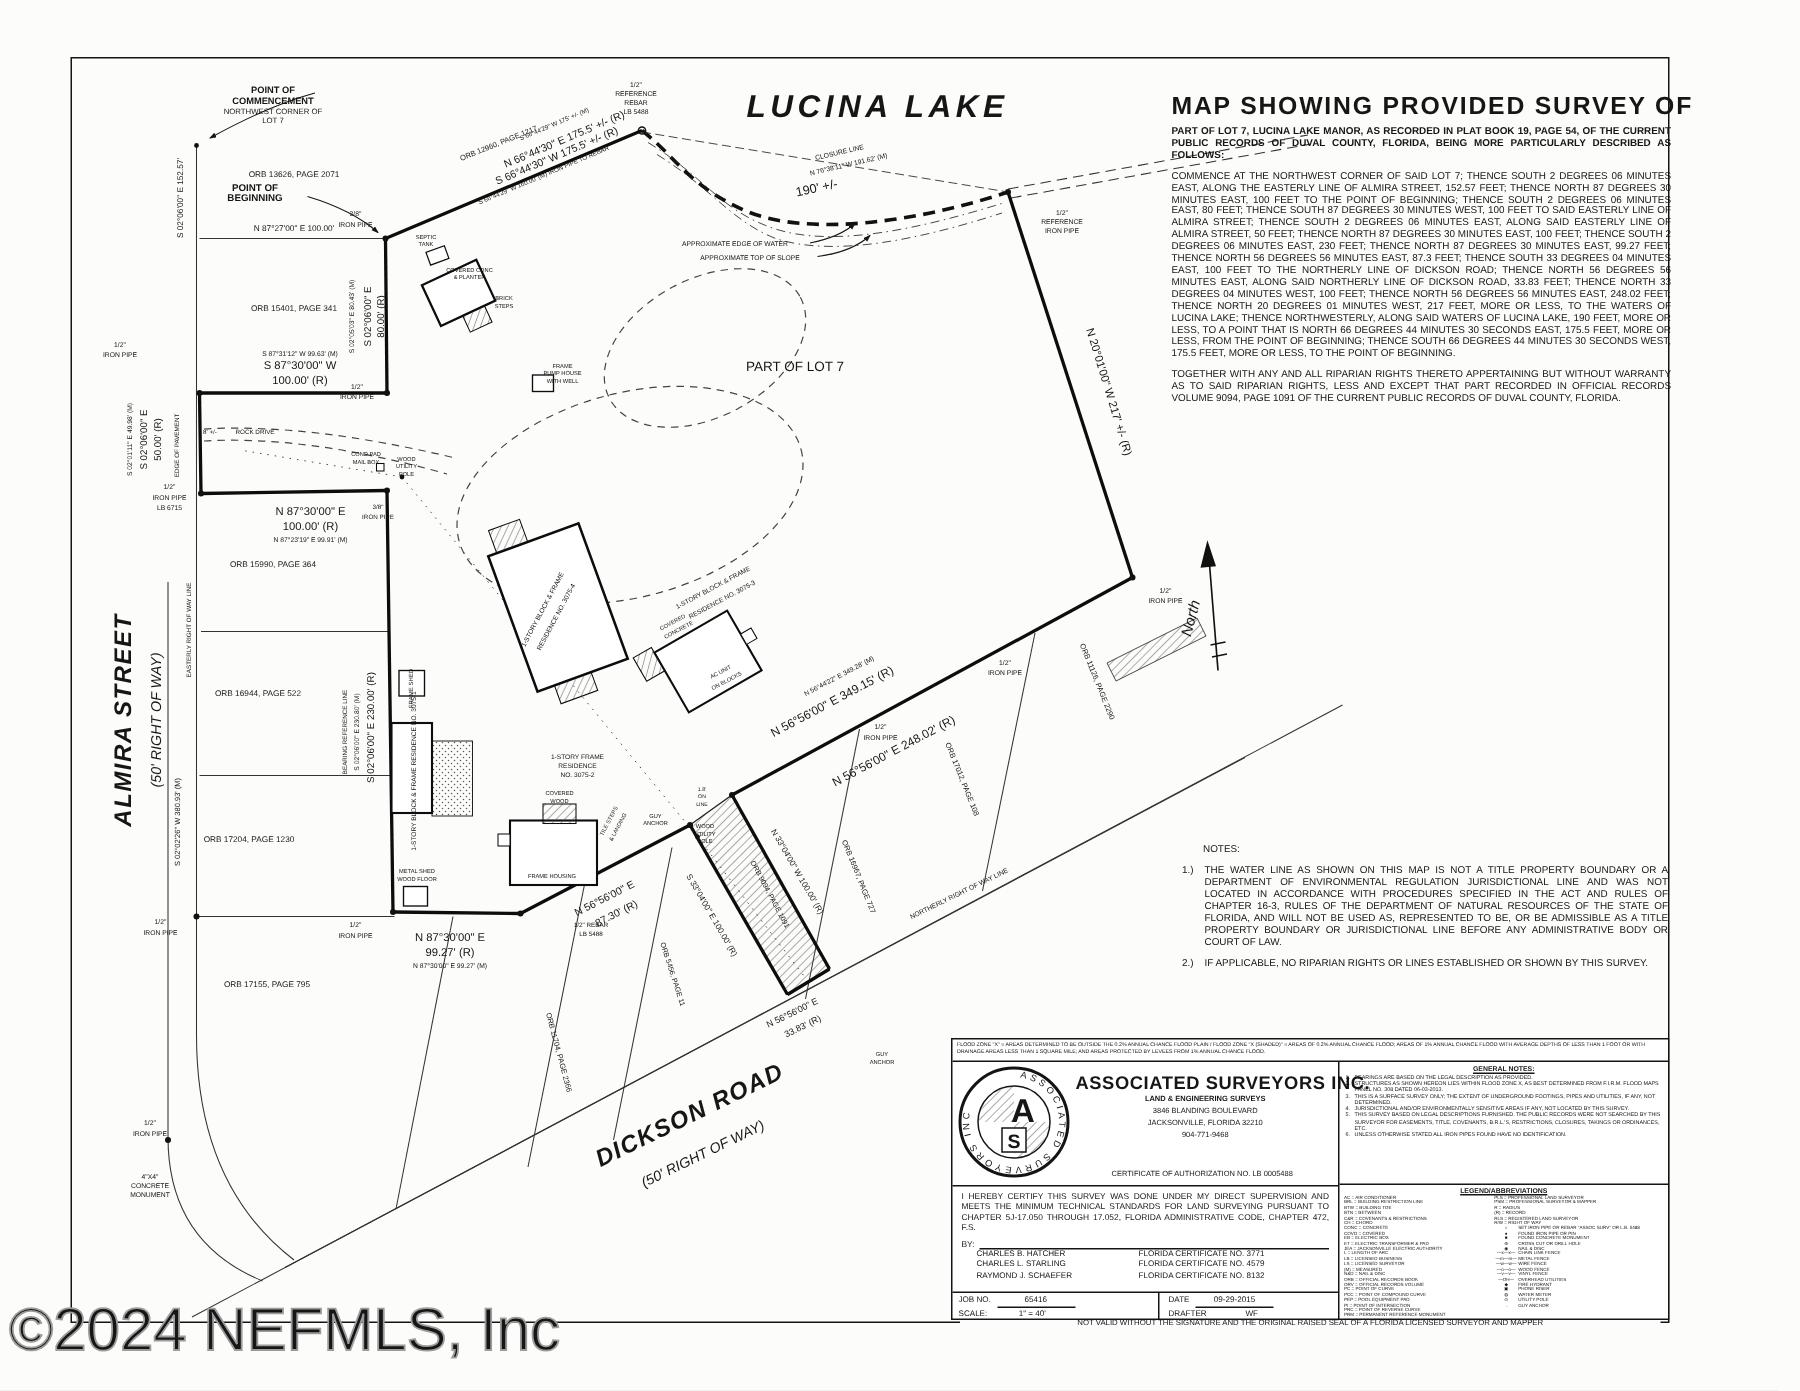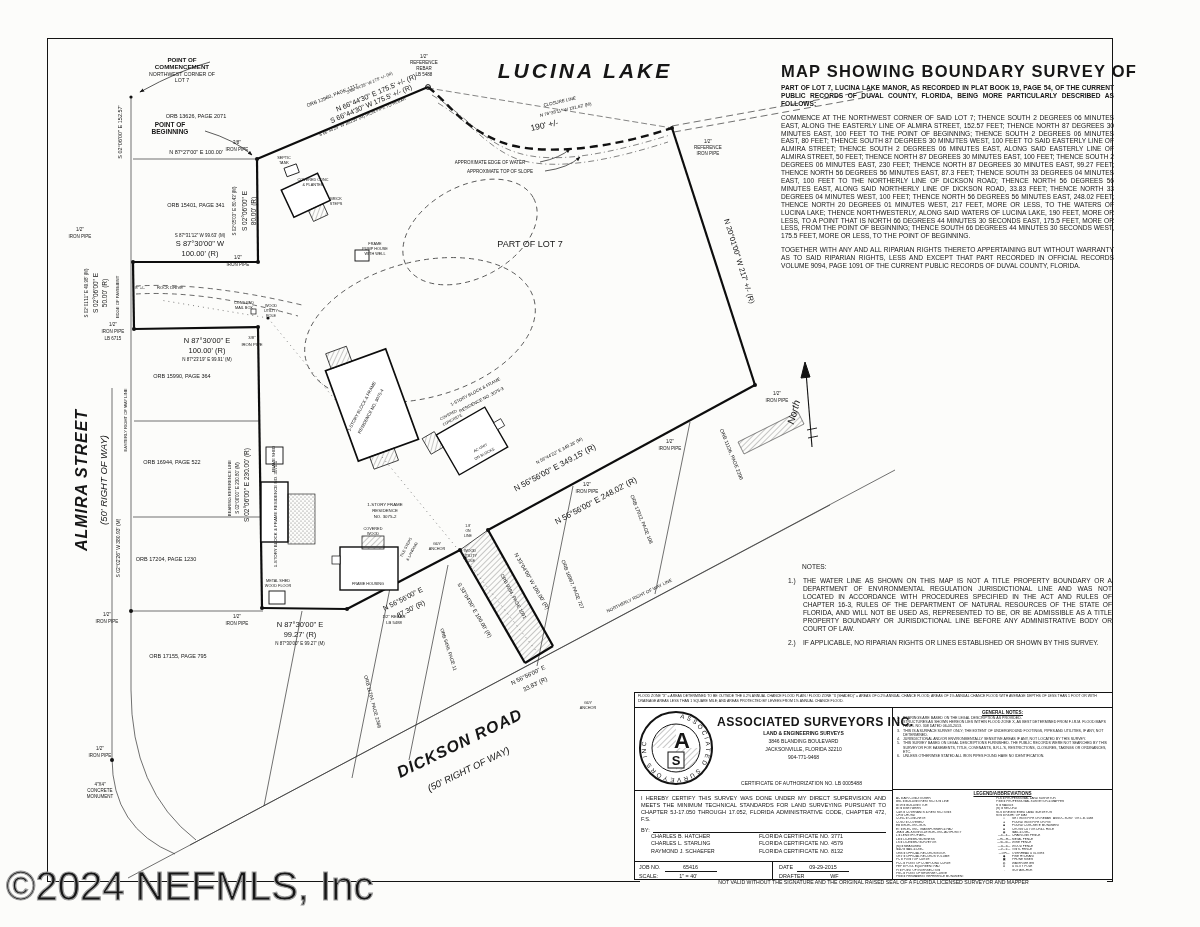--- a/index.html
+++ b/index.html
@@ -355,21 +355,21 @@
       <text x="588" y="709" font-size="3.8">ANCHOR</text>
       <text x="468" y="527" font-size="3.5">1.8'</text>
       <text x="468" y="532" font-size="3.5">ON</text>
       <text x="468" y="537" font-size="3.5">LINE</text>
     </g>
 
     <text id="wm" x="6" y="900" font-size="40" fill="none" stroke="#9c9c9c" stroke-width="1.2" font-family="Liberation Sans, sans-serif">©2024 NEFMLS, Inc</text>
   </svg>
 
   <div id="hdr" class="blk">
-    <div class="t">MAP SHOWING BOUNDARY SURVEY OF</div>
+    <div class="t">MAP SHOWING PROVIDED SURVEY OF</div>
     <div class="s">PART OF LOT 7, LUCINA LAKE MANOR, AS RECORDED IN PLAT BOOK 19, PAGE 54, OF THE CURRENT PUBLIC RECORDS OF DUVAL COUNTY, FLORIDA, BEING MORE PARTICULARLY DESCRIBED AS FOLLOWS:</div>
     <div class="d">COMMENCE AT THE NORTHWEST CORNER OF SAID LOT 7; THENCE SOUTH 2 DEGREES 06 MINUTES EAST, ALONG THE EASTERLY LINE OF ALMIRA STREET, 152.57 FEET; THENCE NORTH 87 DEGREES 30 MINUTES EAST, 100 FEET TO THE POINT OF BEGINNING; THENCE SOUTH 2 DEGREES 06 MINUTES EAST, 80 FEET; THENCE SOUTH 87 DEGREES 30 MINUTES WEST, 100 FEET TO SAID EASTERLY LINE OF ALMIRA STREET; THENCE SOUTH 2 DEGREES 06 MINUTES EAST, ALONG SAID EASTERLY LINE OF ALMIRA STREET, 50 FEET; THENCE NORTH 87 DEGREES 30 MINUTES EAST, 100 FEET; THENCE SOUTH 2 DEGREES 06 MINUTES EAST, 230 FEET; THENCE NORTH 87 DEGREES 30 MINUTES EAST, 99.27 FEET; THENCE NORTH 56 DEGREES 56 MINUTES EAST, 87.3 FEET; THENCE SOUTH 33 DEGREES 04 MINUTES EAST, 100 FEET TO THE NORTHERLY LINE OF DICKSON ROAD; THENCE NORTH 56 DEGREES 56 MINUTES EAST, ALONG SAID NORTHERLY LINE OF DICKSON ROAD, 33.83 FEET; THENCE NORTH 33 DEGREES 04 MINUTES WEST, 100 FEET; THENCE NORTH 56 DEGREES 56 MINUTES EAST, 248.02 FEET; THENCE NORTH 20 DEGREES 01 MINUTES WEST, 217 FEET, MORE OR LESS, TO THE WATERS OF LUCINA LAKE; THENCE NORTHWESTERLY, ALONG SAID WATERS OF LUCINA LAKE, 190 FEET, MORE OR LESS, TO A POINT THAT IS NORTH 66 DEGREES 44 MINUTES 30 SECONDS EAST, 175.5 FEET, MORE OR LESS, FROM THE POINT OF BEGINNING; THENCE SOUTH 66 DEGREES 44 MINUTES 30 SECONDS WEST, 175.5 FEET, MORE OR LESS, TO THE POINT OF BEGINNING.</div>
     <div class="d">TOGETHER WITH ANY AND ALL RIPARIAN RIGHTS THERETO APPERTAINING BUT WITHOUT WARRANTY AS TO SAID RIPARIAN RIGHTS, LESS AND EXCEPT THAT PART RECORDED IN OFFICIAL RECORDS VOLUME 9094, PAGE 1091 OF THE CURRENT PUBLIC RECORDS OF DUVAL COUNTY, FLORIDA.</div>
   </div>
 
   <div id="notes" class="blk">
     <div class="h">NOTES:</div>
     <div class="nrow">
       <div class="no">1.)</div>
       <div class="tx">THE WATER LINE AS SHOWN ON THIS MAP IS NOT A TITLE PROPERTY BOUNDARY OR A DEPARTMENT OF ENVIRONMENTAL REGULATION JURISDICTIONAL LINE AND WAS NOT LOCATED IN ACCORDANCE WITH PROCEDURES SPECIFIED IN THE ACT AND RULES OF CHAPTER 16-3, RULES OF THE DEPARTMENT OF NATURAL RESOURCES OF THE STATE OF FLORIDA, AND WILL NOT BE USED AS, REPRESENTED TO BE, OR BE ADMISSIBLE AS A TITLE PROPERTY BOUNDARY OR JURISDICTIONAL LINE BEFORE ANY ADMINISTRATIVE BODY OR COURT OF LAW.</div>

